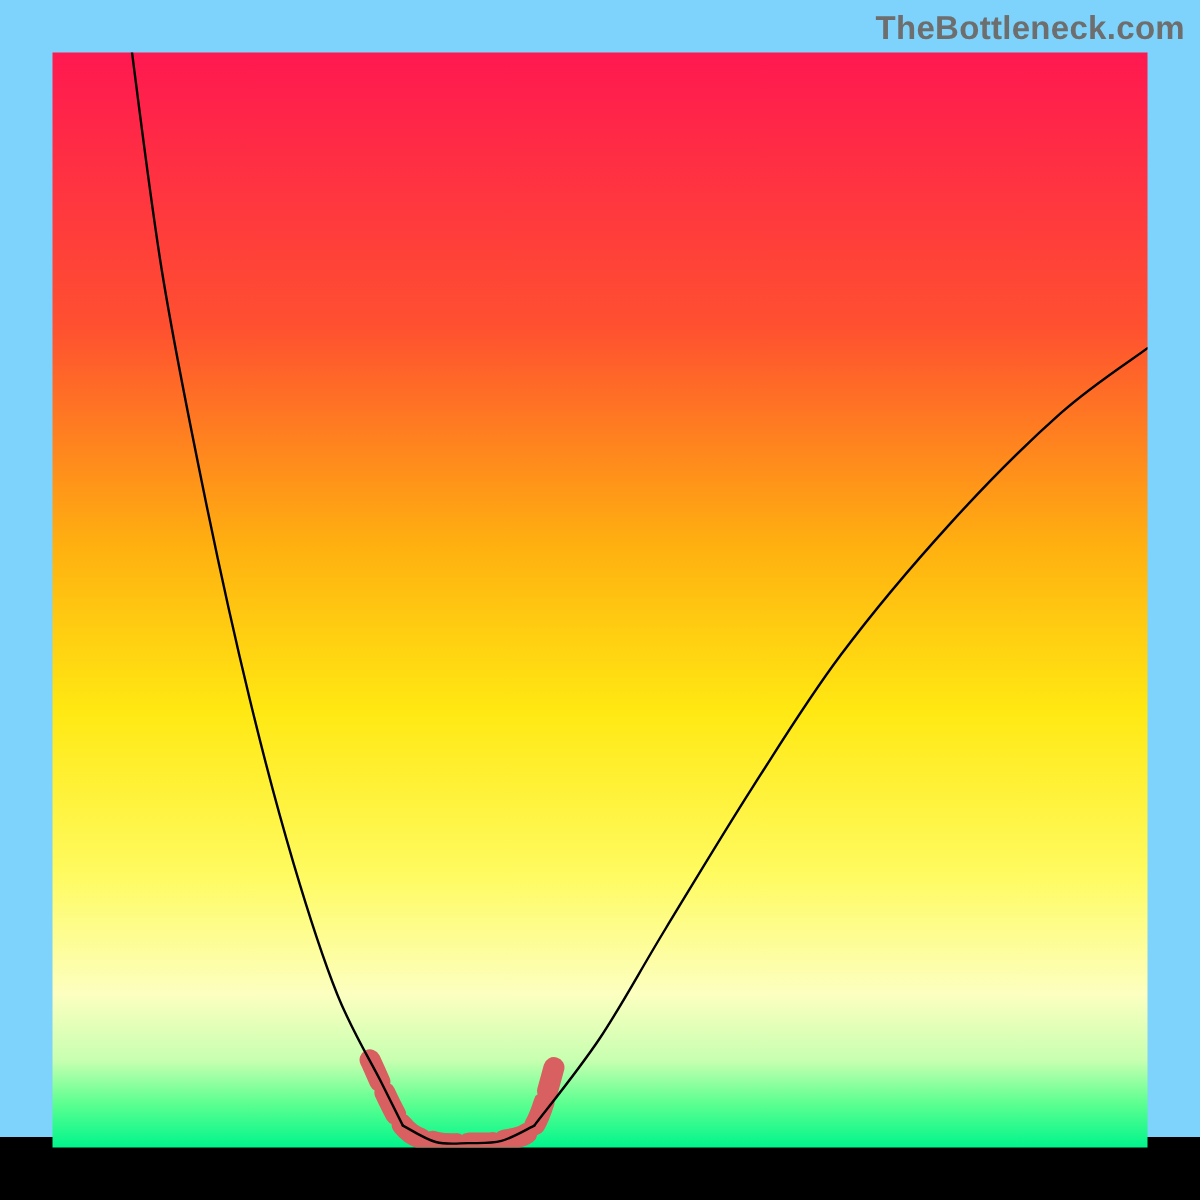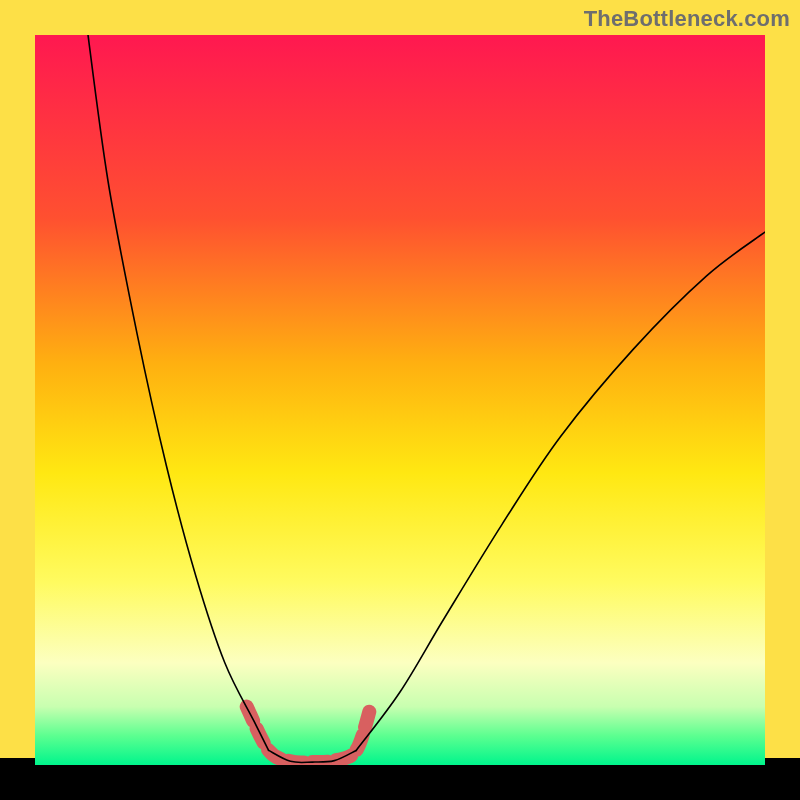--- a/index.html
+++ b/index.html
@@ -1,21 +1,21 @@
 <!DOCTYPE html>
 <html><head>
 <meta charset="utf-8">
 <style>
   * { margin: 0; padding: 0; box-sizing: border-box; }
   html, body { width: 800px; height: 800px; overflow: hidden; background: #000; }
   .frame {
     position: relative;
     width: 800px;
     height: 758px;
-    background: #fde047;
+    background: #7dd3fc;
   }
   .plot-area {
     position: absolute;
     left: 35px;
     top: 35px;
     width: 730px;
     height: 730px;
     background: linear-gradient(to bottom,
       #ff1850 0%,
       #ff5030 25%,

